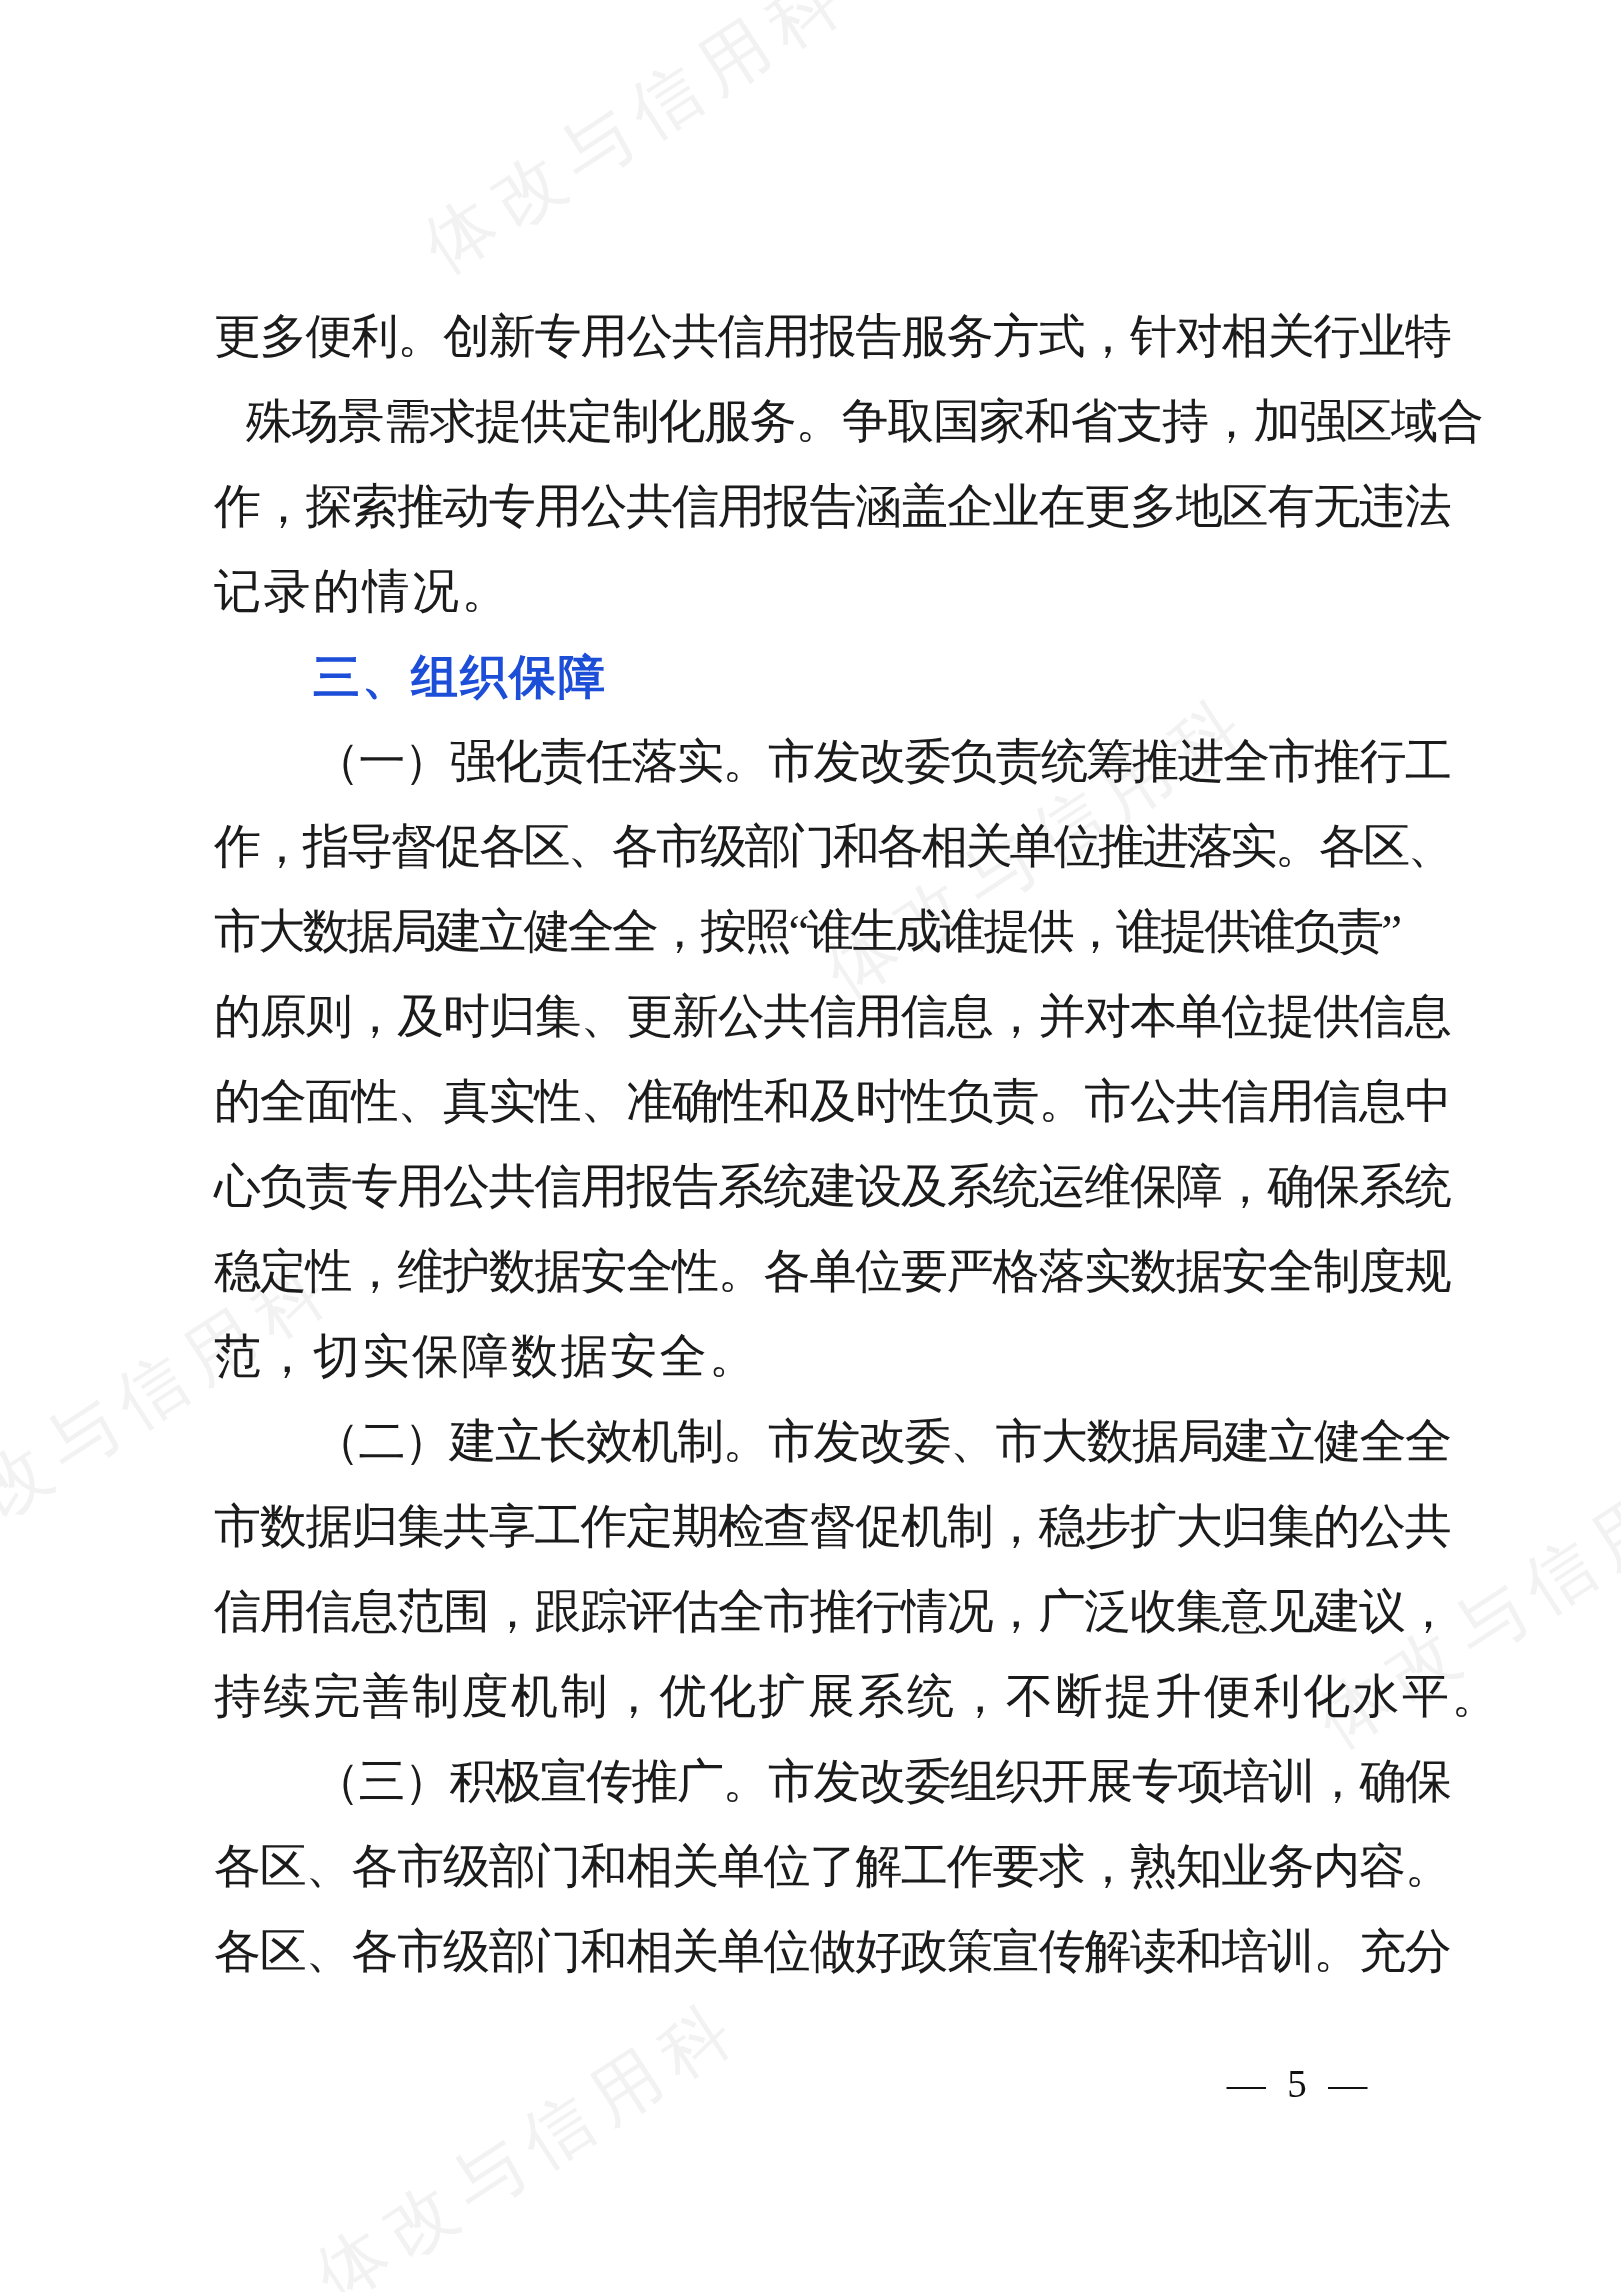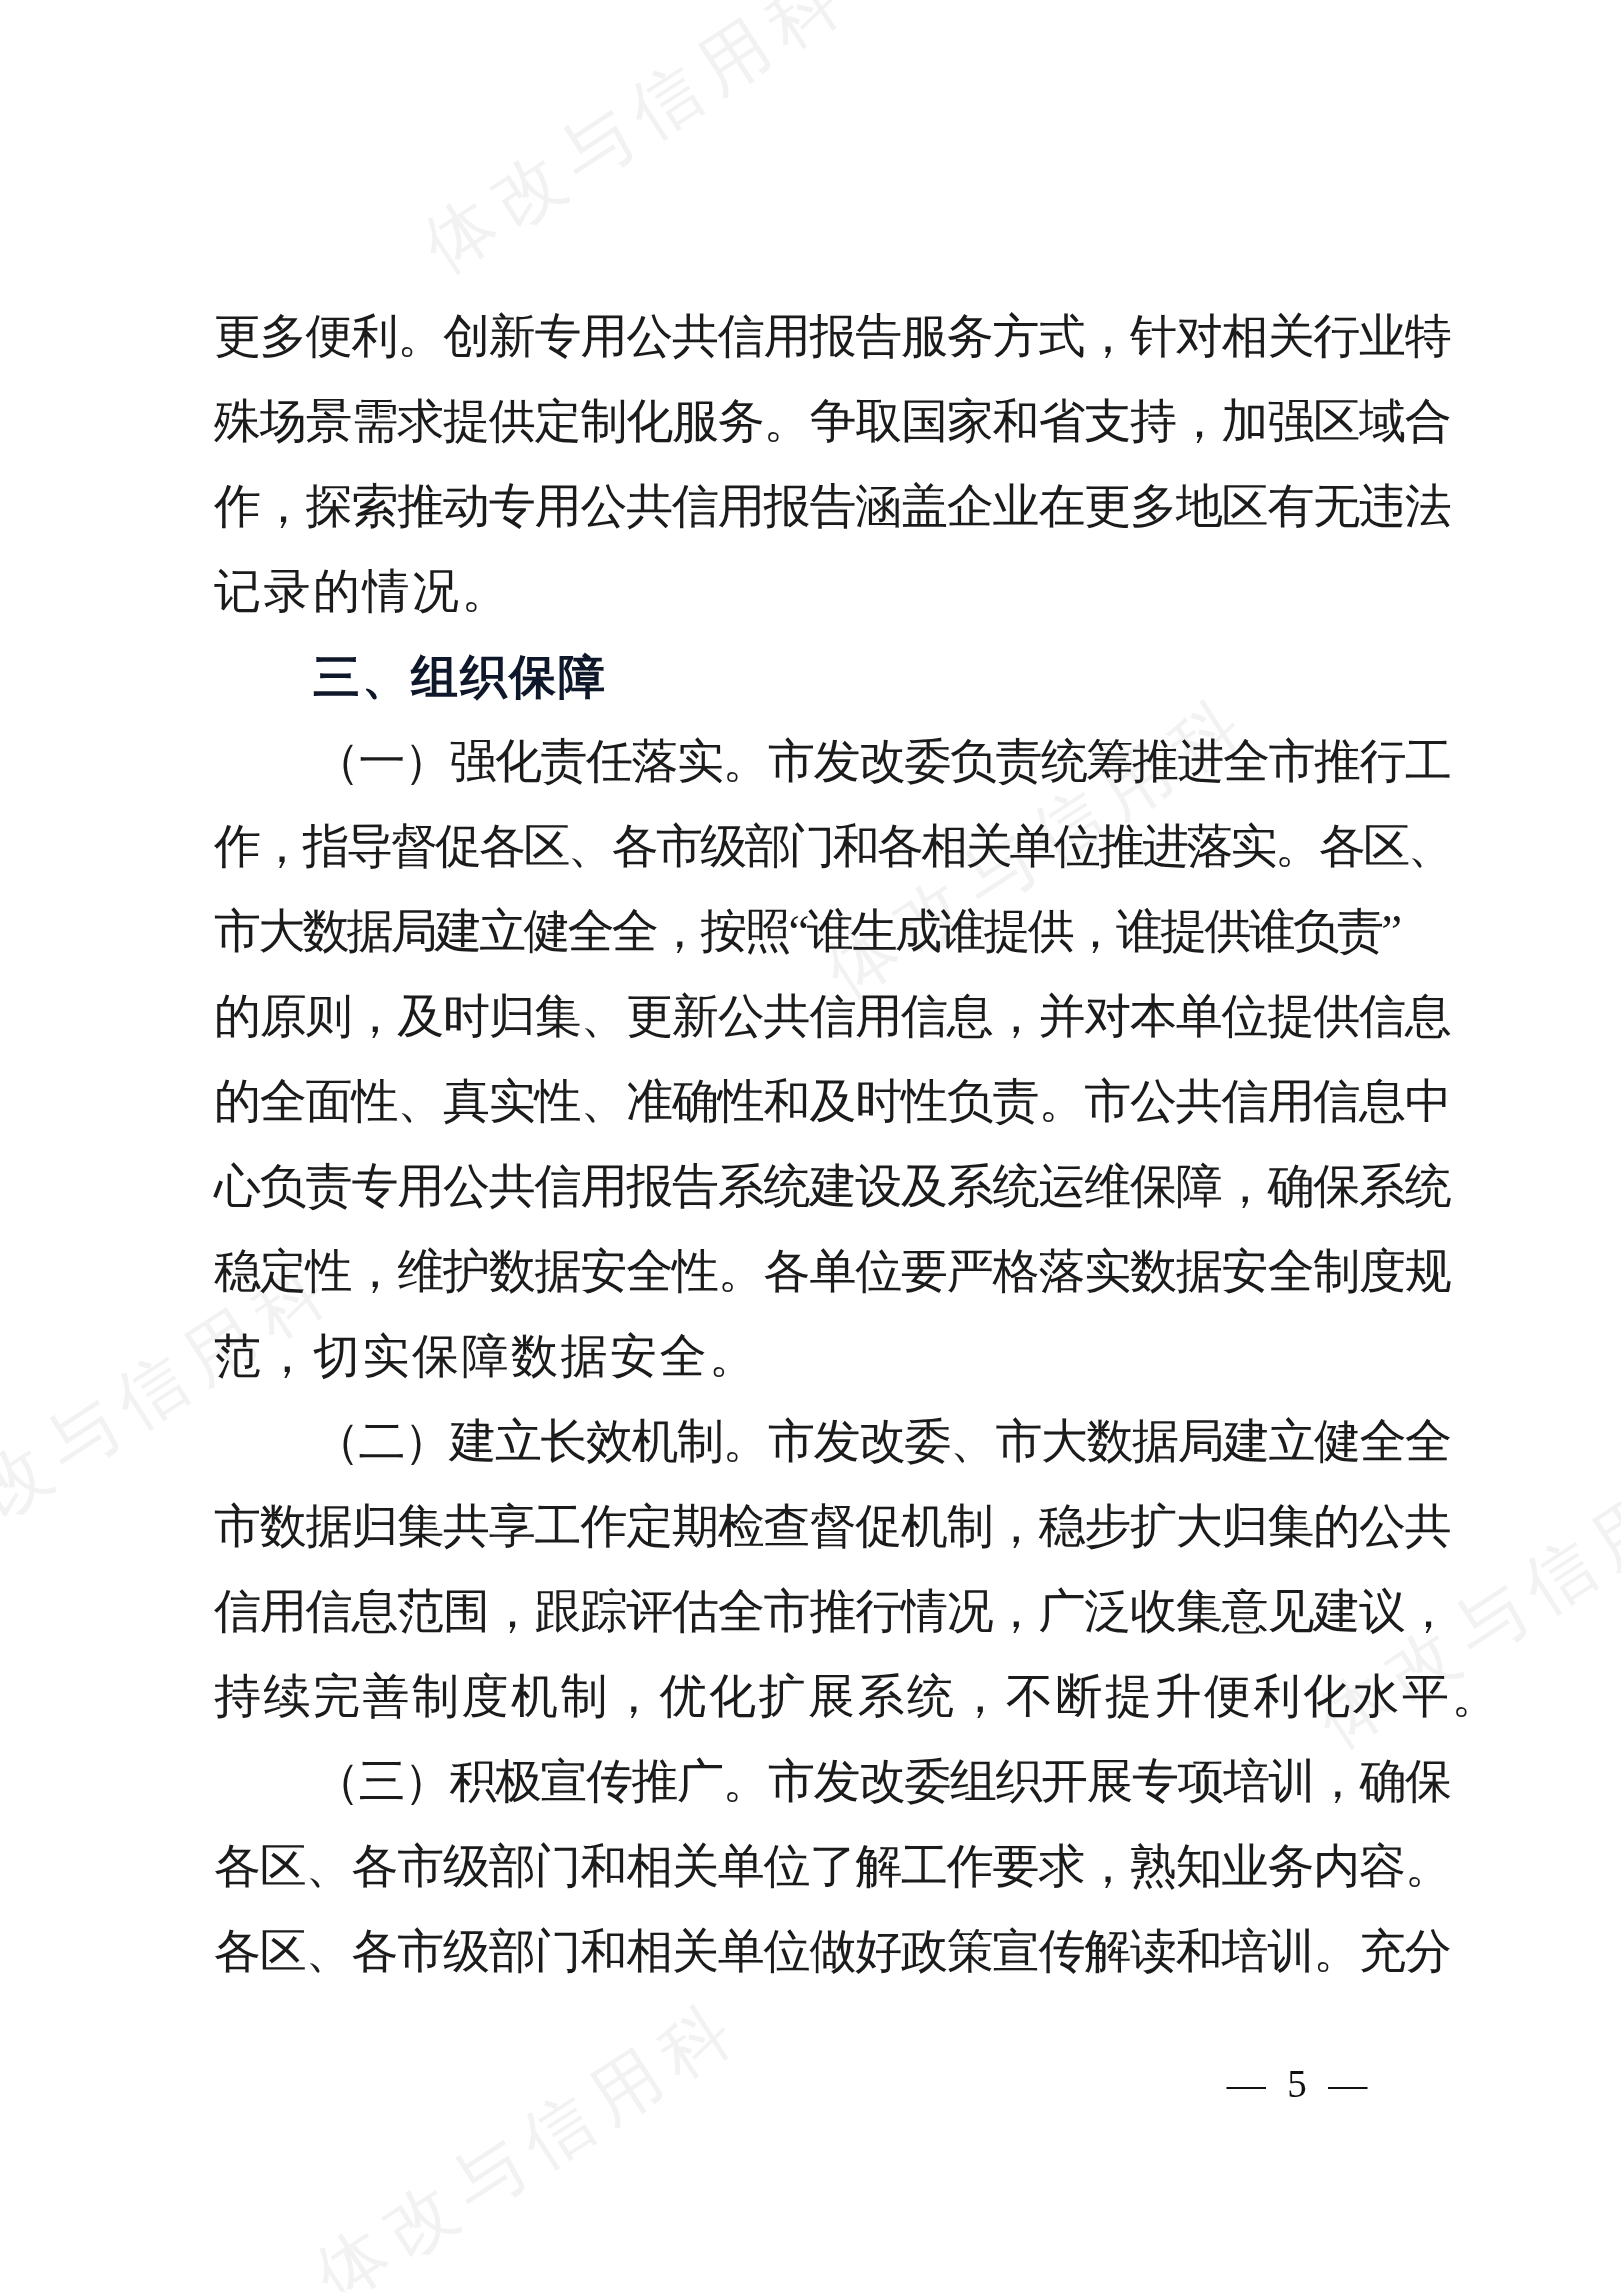--- a/index.html
+++ b/index.html
@@ -35,21 +35,21 @@
     height: 85px;
     line-height: 85px;
     font-size: 47px;
     color: #1b1b1b;
     white-space: nowrap;
   }
   .doc-line.indent { padding-left: 99px; font-family: Liberation Serif, serif; }
   .doc-line.heading {
     font-family: "Liberation Sans", "DejaVu Sans", sans-serif;
     font-weight: bold;
-    color: #0f172a;
+    color: #1d4ed8;
     letter-spacing: 2px;
   }
   .page-number {
     position: absolute;
     left: 1212px;
     top: 2060px;
     width: 176px;
     text-align: center;
     font-size: 39px;
     line-height: 47px;
@@ -65,21 +65,21 @@
 <div class="page">
   <div class="watermark-layer">
       <div class="watermark" style="left: 431px; top: 219px; color: rgb(242, 242, 242);">体改与信用科</div>
       <div class="watermark" style="left: 833px; top: 944px; color: rgb(242, 242, 242);">体改与信用科</div>
       <div class="watermark" style="left: -83px; top: 1509px; color: rgb(242, 242, 242);">体改与信用科</div>
       <div class="watermark" style="left: 1325px; top: 1694px; color: rgb(242, 242, 242);">体改与信用科</div>
       <div class="watermark" style="left: 323px; top: 2249px; color: rgb(242, 242, 242);">体改与信用科</div>
     </div>
   <div class="text-layer">
       <div class="doc-line" style="letter-spacing: -1.2px;">更多便利。创新专用公共信用报告服务方式，针对相关行业特</div>
-      <div class="doc-line" style="letter-spacing: -1.2px;">殊场景需求提供定制化服务。争取国家和省支持，加强区域合</div>
+      <div class="doc-line" style="letter-spacing: -1.2px; margin-left: 32px;">殊场景需求提供定制化服务。争取国家和省支持，加强区域合</div>
       <div class="doc-line" style="letter-spacing: -1.2px;">作，探索推动专用公共信用报告涵盖企业在更多地区有无违法</div>
       <div class="doc-line" style="letter-spacing: 2.5px;">记录的情况。</div>
       <div class="doc-line indent heading">三、组织保障</div>
       <div class="doc-line indent" style="letter-spacing: -1.5px;">（一）强化责任落实。市发改委负责统筹推进全市推行工</div>
       <div class="doc-line" style="letter-spacing: -2.8px;">作，指导督促各区、各市级部门和各相关单位推进落实。各区、</div>
       <div class="doc-line" style="letter-spacing: -2.8px;">市大数据局建立健全全，按照“谁生成谁提供，谁提供谁负责”</div>
       <div class="doc-line" style="letter-spacing: -1.2px;">的原则，及时归集、更新公共信用信息，并对本单位提供信息</div>
       <div class="doc-line" style="letter-spacing: -1.2px;">的全面性、真实性、准确性和及时性负责。市公共信用信息中</div>
       <div class="doc-line" style="letter-spacing: -1.2px;">心负责专用公共信用报告系统建设及系统运维保障，确保系统</div>
       <div class="doc-line" style="letter-spacing: -1.2px;">稳定性，维护数据安全性。各单位要严格落实数据安全制度规</div>

